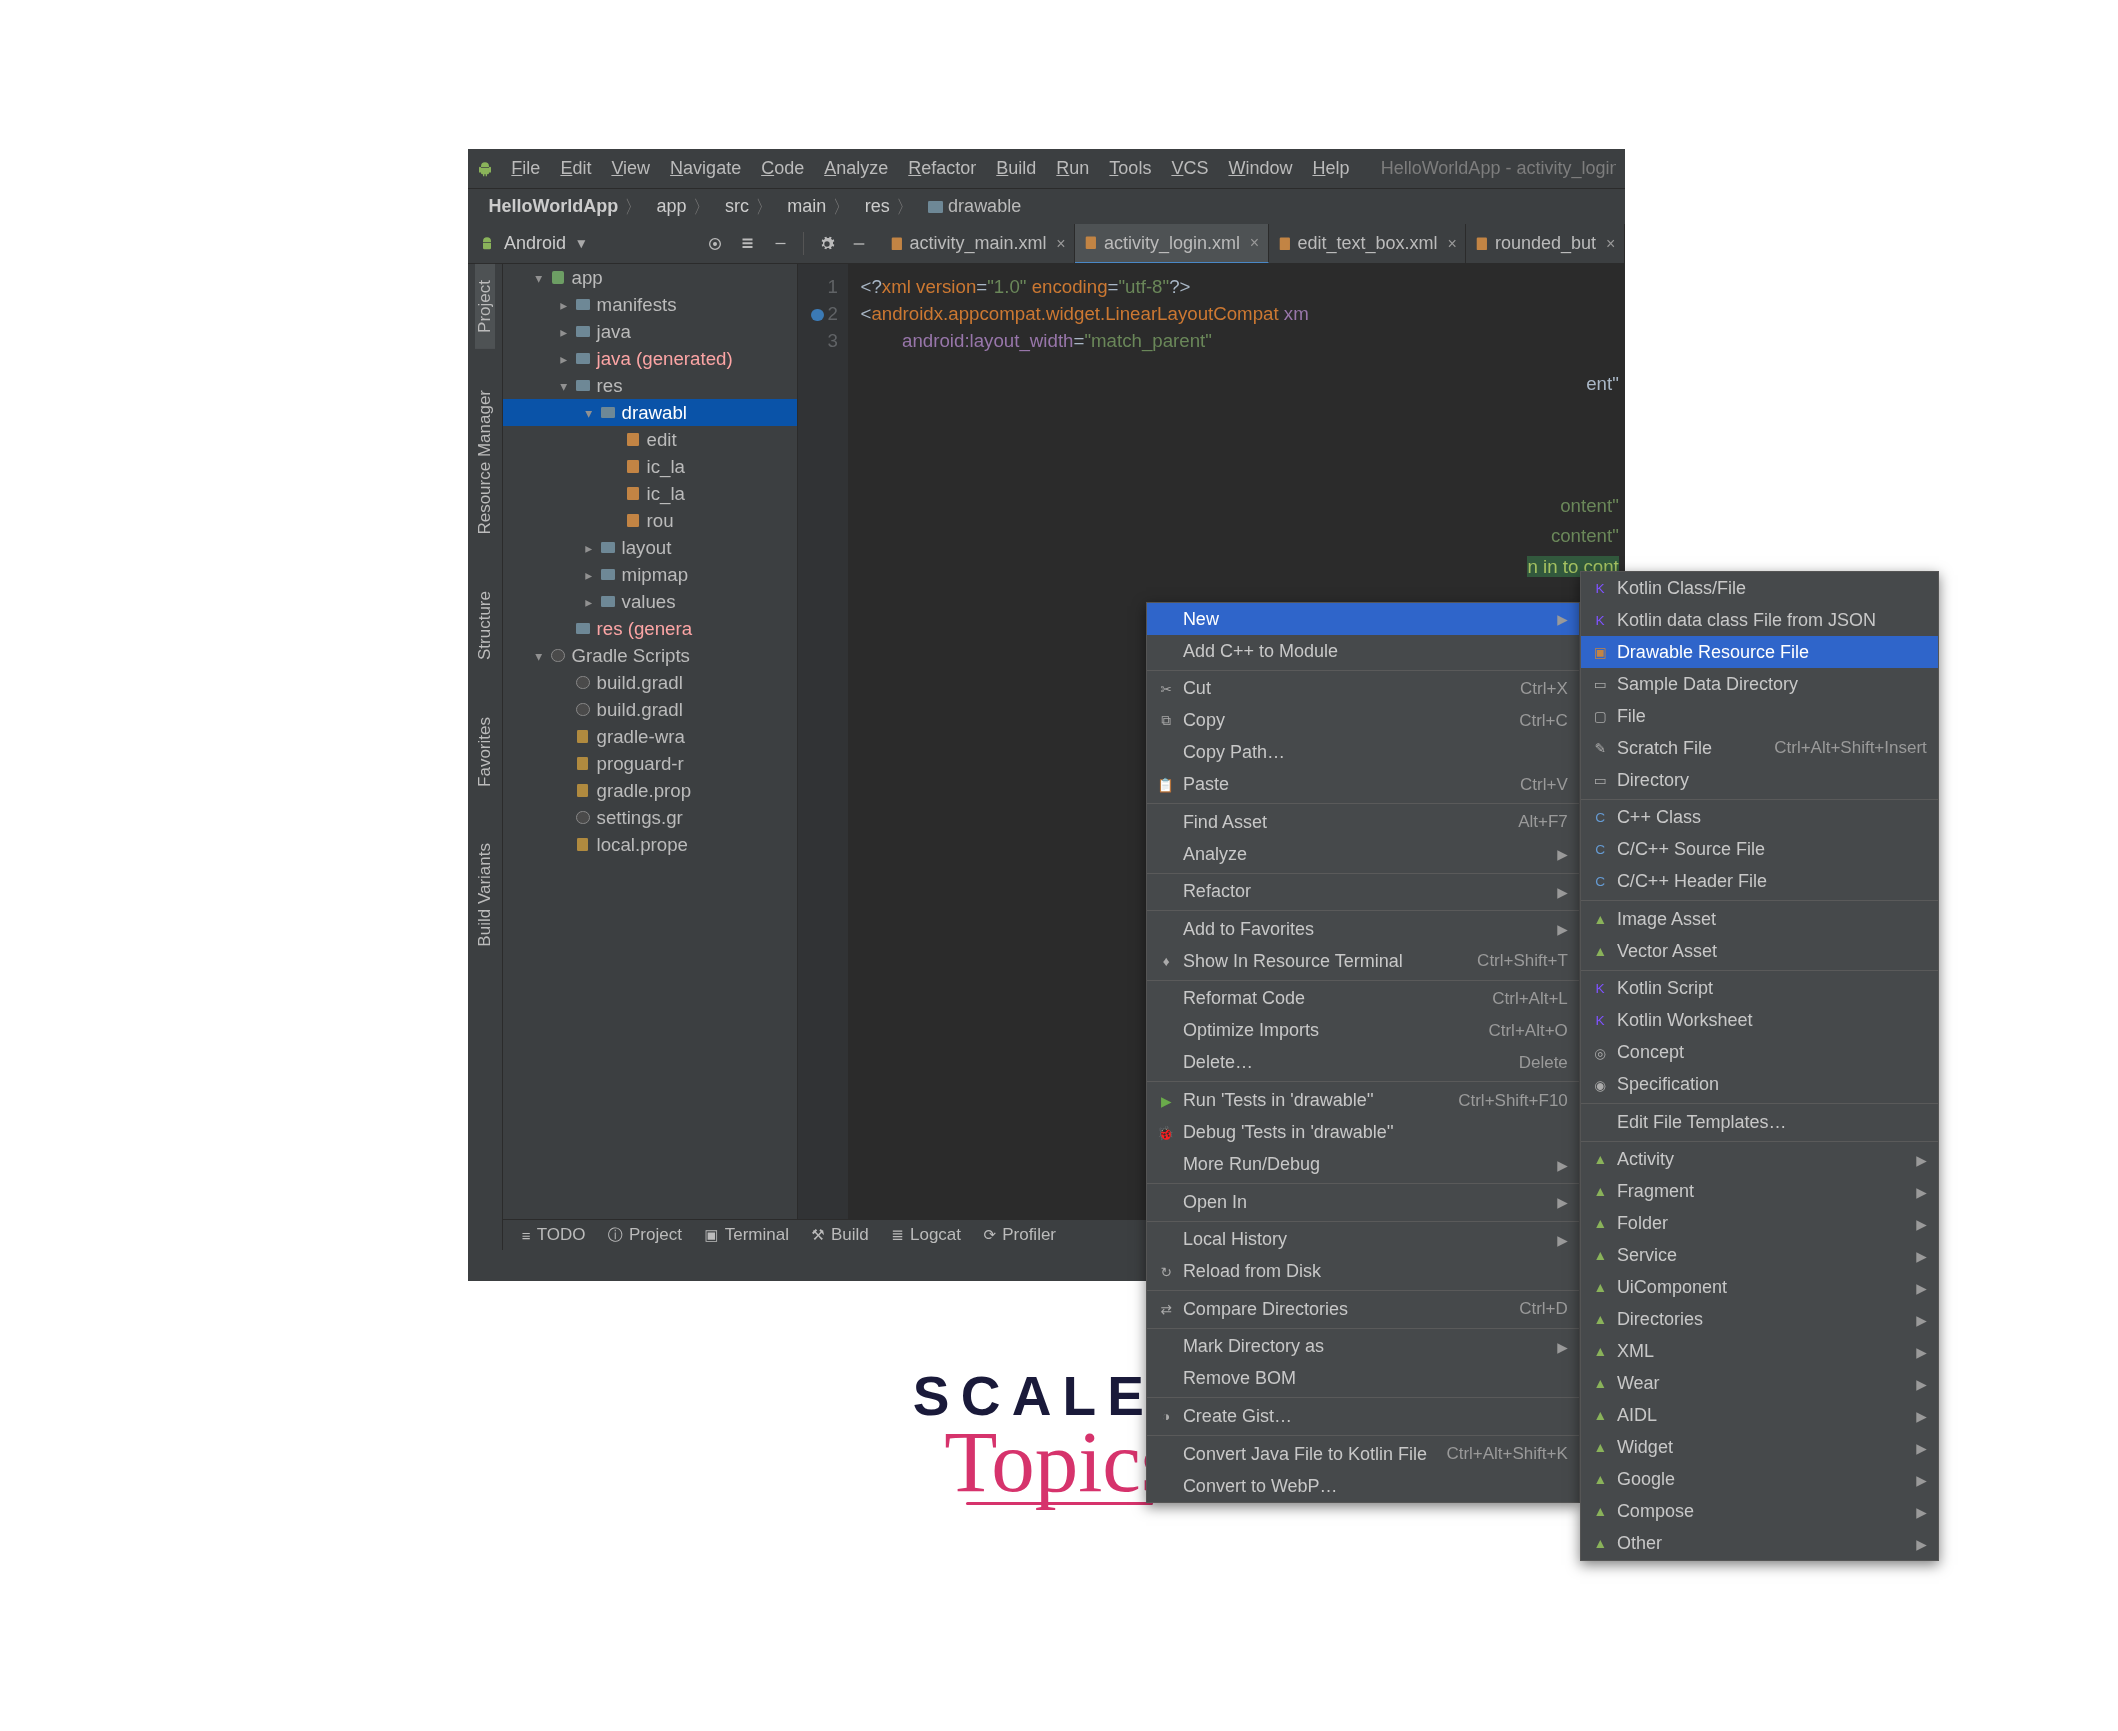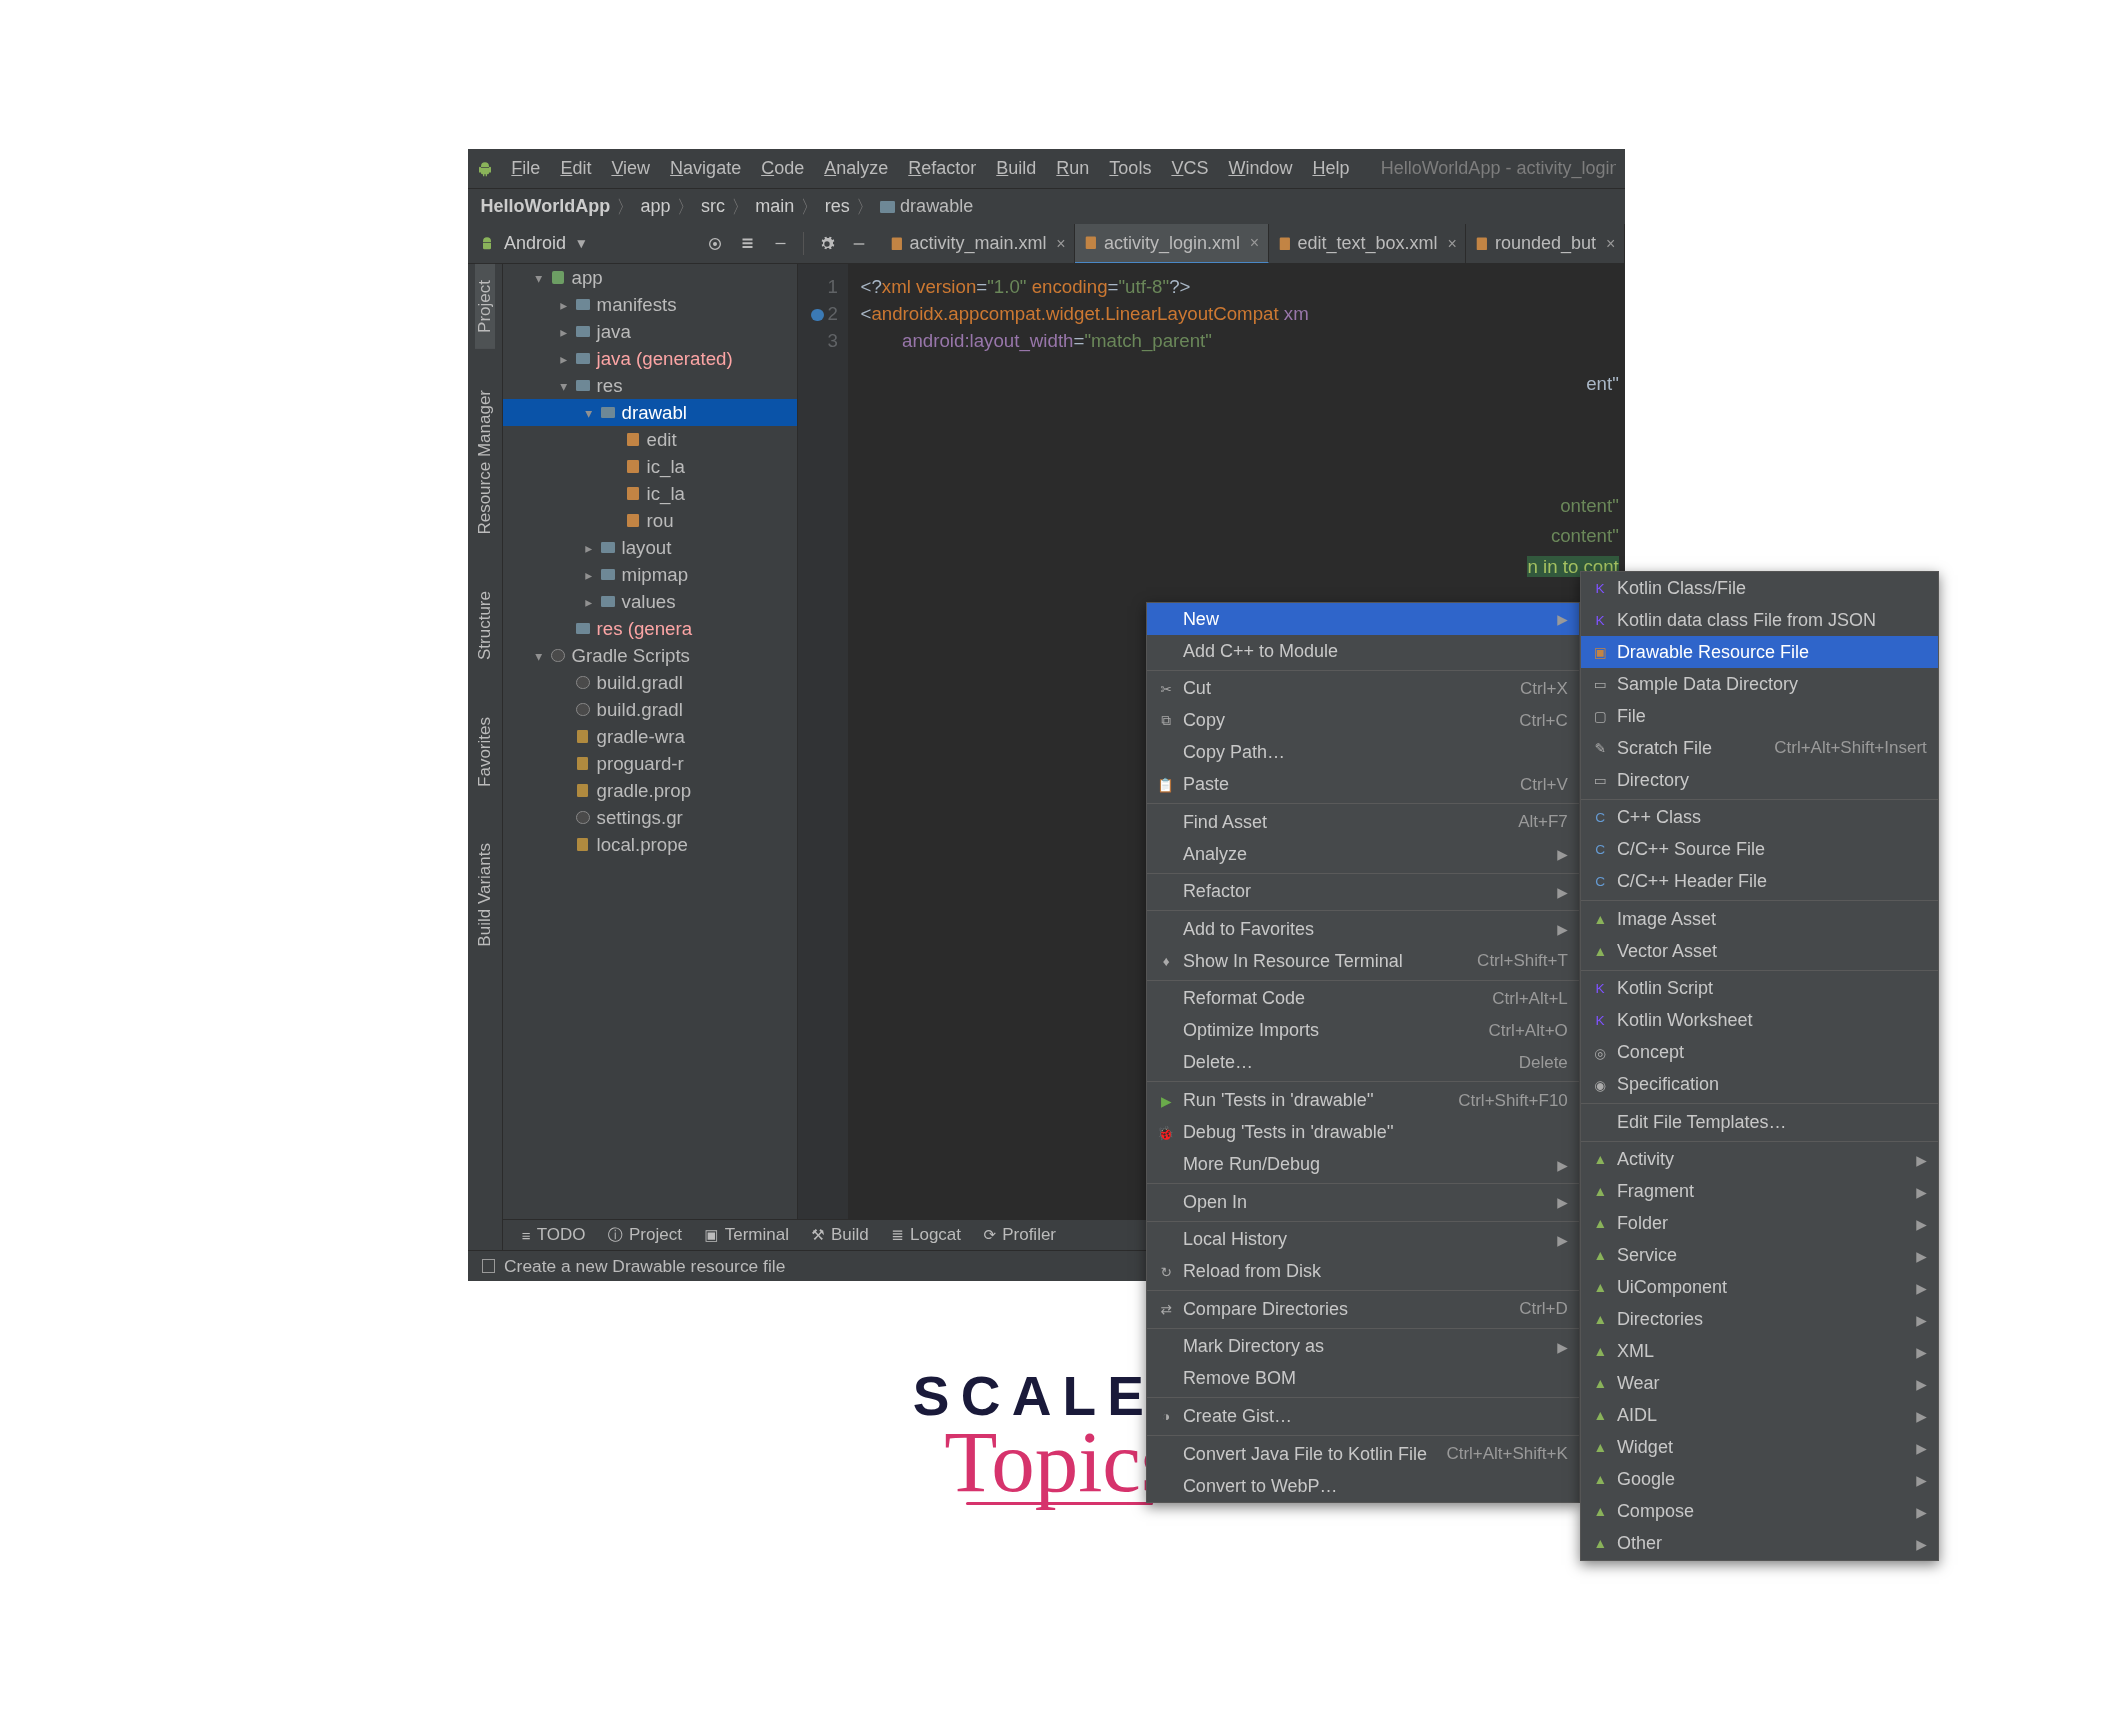--- a/index.html
+++ b/index.html
@@ -5,21 +5,21 @@
 * { margin:0; padding:0; box-sizing:border-box; font-family:"Segoe UI",Arial,sans-serif; }
 body { background:#fff; width:2119px; height:1731px; position:relative; }
 .frame { position:absolute; left:468px; top:149px; width:1157px; height:1132px; background:#2b2b2b; }
 .ide { position:absolute; inset:0; background:#3c3f41; color:#bbb; font-size:18px; overflow:hidden; }
 .mbar { display:flex; align-items:center; height:40px; padding:0 8.7px; gap:5px; background:#3c3f41; border-bottom:0.6px solid #2b2b2b; }
 .mbar .mi { padding:0 7.5px; color:#bbb; cursor:default; }
 .mbar .mi u { text-decoration:underline; }
 .mbar .logo { width:20px; height:20px; margin-right:6.2px; }
 .mbar .title { color:#7d7d7d; margin-left:18.7px; white-space:nowrap; overflow:hidden; }
 .crumbs { display:flex; align-items:center; height:35px; padding:0 12.5px; gap:6.2px; background:#3c3f41; font-size:18px; }
-.crumbs .c { color:#ccc; }
+.crumbs .c { color:#ccc;margin-left:8px; }
 .crumbs .last { color:#bbb; }
 .crumbs .sep { color:#777; }
 .fico { display:inline-block; width:15px; height:12.5px; background:#6e8896; border-radius:1.2px; margin-right:5px; vertical-align:-1.2px; }
 .row2 { display:flex; height:40px; border-bottom:0.6px solid #2b2b2b; }
 .selector { width:330px; display:flex; align-items:center; padding:0 11.2px; gap:8.7px; background:#3c3f41; }
 .selector .adr { width:16px; height:16px; }
 .selector .txt { color:#ccc; }
 .selector .tri { color:#aaa; font-size:13.7px; }
 .tbicons { display:flex; align-items:center; gap:13.7px; padding:0 12.5px; color:#bbb; }
 .tbicon { width:18.7px; height:18.7px; display:inline-flex; align-items:center; justify-content:center; }
@@ -383,24 +383,20 @@
         <div class="bi">
           <span style="font-size:15px">≣</span>
           <span>Logcat</span>
         </div>
         <div class="bi">
           <span style="font-size:15px">⟳</span>
           <span>Profiler</span>
         </div>
       </div>
 
-  <div class="status">
-    <span class="sq"></span>
-    <span>Create a new Drawable resource file</span>
-  </div>
 
 </div>
 
 <div class="ctx1" id="ctx1-slot">
       <div class="mrow hl">
         <span class="micon" style="color:#aaa;font-size:13.7px"></span>
         <span>New</span>
         <span class="sub">▶</span>
       </div>
       <div class="mrow">

